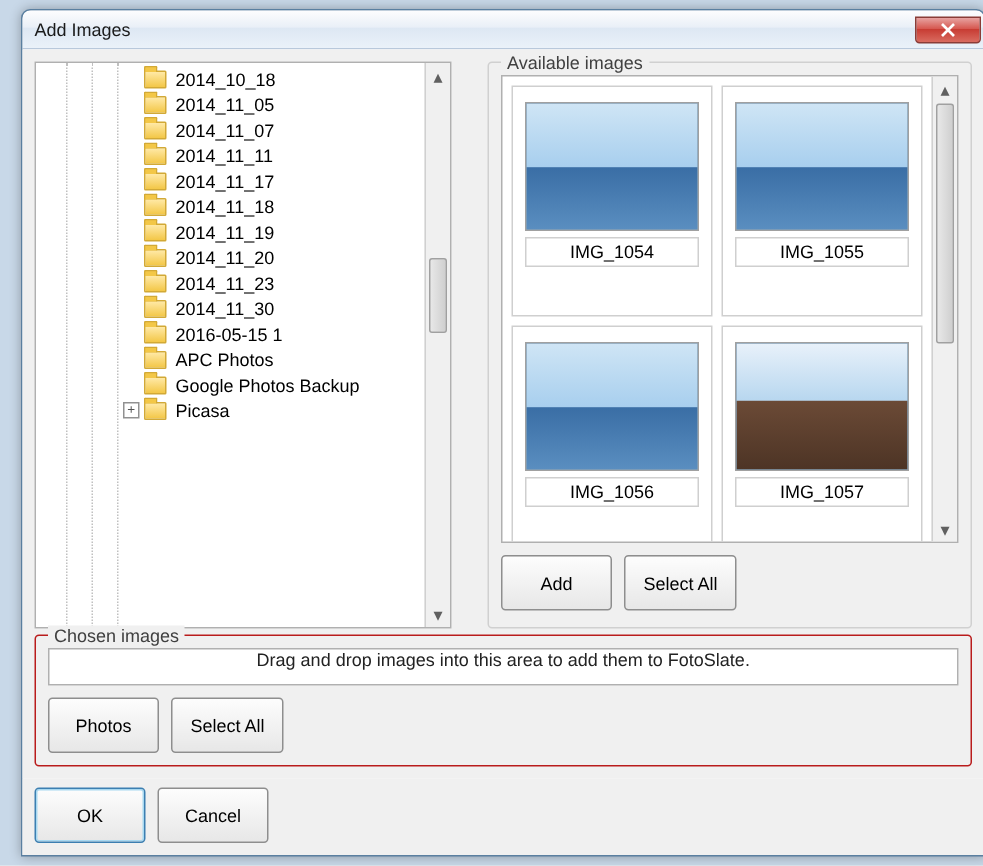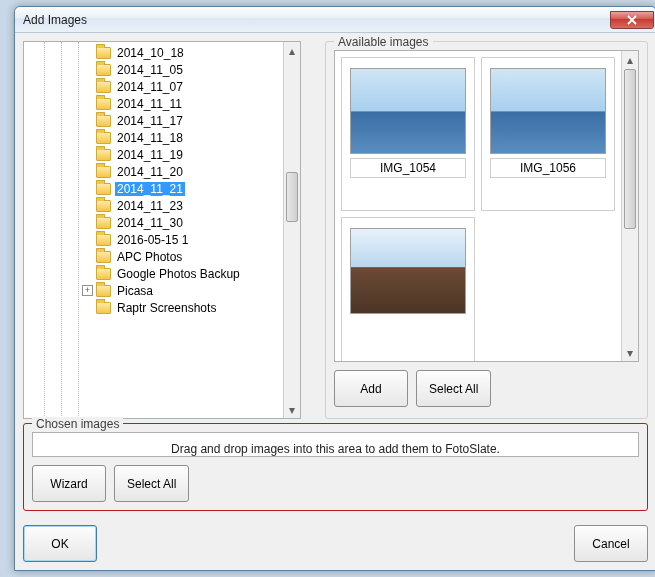--- a/index.html
+++ b/index.html
@@ -32,22 +32,22 @@
   .thumb-grid { flex: 1; display: grid; grid-template-columns: 1fr 1fr; grid-auto-rows: 154px; gap: 6px; padding: 6px; }
   .thumb-cell { border: 1px solid #cfcfcf; display: flex; flex-direction: column; align-items: center; justify-content:flex-start; padding: 8px; gap: 4px; cursor:pointer;}
   .thumb-img { width: 116px; height: 86px; background: #6fa0c8; border: 1px solid #a0a0a0; margin-top:2px; position: relative; overflow:hidden;}
   .thumb-img .sky { position:absolute; inset:0; background: linear-gradient(#cfe5f5 0%, #a8cfee 50%, #3a6ea5 51%, #5a8ec0 100%); }
   .thumb-img.deck .sky { background: linear-gradient(#e8f1fa 0%, #b8d7ef 45%, #6b4a36 46%, #4d3425 100%); }
   .thumb-name-wrap { width: 100%; border: 1px solid #cfcfcf; background: #fff; padding: 2px 4px; text-align:center;}
   .btn-row { display: flex; gap: 8px; margin-top: 8px; }
   .btn { min-width: 74px; height: 37px; background: linear-gradient(#fdfdfd, #e7e7e7); border: 1px solid #8e8e8e; border-radius: 3px; padding: 0 12px; cursor: pointer; display:flex; align-items:center; justify-content:center;}
   .btn.primary { border: 1px solid #3c7fb1; box-shadow: 0 0 0 1px #a8d8f0 inset; }
   .chosen-group { flex: 1; border: 1px solid #b91c1c; border-radius: 3px; padding: 8px; position: relative; background: #f0f0f0; display:flex; flex-direction:column;}
-  .chosen-area { flex: 1; border: 1px solid #b0b0b0; background: #fff; display: flex; align-items: flex-end; justify-content: center; color: #222; }
-  .footer { display: flex; justify-content: space-between; gap: 8px; padding: 6px 8px 8px 8px; background:#f0f0f0;}
+  .chosen-area { flex: 1; border: 1px solid #b0b0b0; background: #fff; display: flex; align-items: flex-start; justify-content: center; color: #222; }
+  .footer { display: flex; justify-content: flex-start; gap: 8px; padding: 6px 8px 8px 8px; background:#f0f0f0;}
 </style>
 </head>
 <body>
 
 <div class="window">
   <div class="titlebar">
     <span class="title">Add Images</span>
     <div class="close-btn">
       <svg viewBox="0 0 10 10">
           <path d="M1 1 L9 9 M9 1 L1 9" stroke="#fff" stroke-width="1.8"></path>
@@ -86,24 +86,20 @@
               <span class="label">2014_11_18</span>
             </div>
             <div class="tree-item">
               <span class="folder-icon"></span>
               <span class="label">2014_11_19</span>
             </div>
             <div class="tree-item">
               <span class="folder-icon"></span>
               <span class="label">2014_11_20</span>
             </div>
-            <div class="tree-item selected">
-              <span class="folder-icon"></span>
-              <span class="label">2014_11_21</span>
-            </div>
             <div class="tree-item">
               <span class="folder-icon"></span>
               <span class="label">2014_11_23</span>
             </div>
             <div class="tree-item">
               <span class="folder-icon"></span>
               <span class="label">2014_11_30</span>
             </div>
             <div class="tree-item">
               <span class="folder-icon"></span>
@@ -114,24 +110,20 @@
               <span class="label">APC Photos</span>
             </div>
             <div class="tree-item">
               <span class="folder-icon"></span>
               <span class="label">Google Photos Backup</span>
             </div>
             <div class="tree-item has-expander">
               <span class="folder-icon"></span>
               <span class="label">Picasa</span>
             </div>
-            <div class="tree-item">
-              <span class="folder-icon"></span>
-              <span class="label">Raptr Screenshots</span>
-            </div>
           </div>
         <div class="vscroll">
           <div class="arr up">▴</div>
           <div class="thumb"></div>
           <div class="arr dn">▾</div>
         </div>
       </div>
 
       <div class="avail-group">
         <span class="group-label">Available images</span>
@@ -140,26 +132,33 @@
               <div class="thumb-cell">
                 <div class="thumb-img">
                   <div class="sky"></div>
                 </div>
                 <div class="thumb-name-wrap">IMG_1054</div>
               </div>
               <div class="thumb-cell">
                 <div class="thumb-img">
                   <div class="sky"></div>
                 </div>
+                <div class="thumb-name-wrap">IMG_1055</div>
+              </div>
+              <div class="thumb-cell">
+                <div class="thumb-img">
+                  <div class="sky"></div>
+                </div>
                 <div class="thumb-name-wrap">IMG_1056</div>
               </div>
               <div class="thumb-cell">
                 <div class="thumb-img deck">
                   <div class="sky"></div>
                 </div>
+                <div class="thumb-name-wrap">IMG_1057</div>
               </div>
             </div>
           <div class="vscroll">
             <div class="arr up">▴</div>
             <div class="thumb" style="top:18px;height:160px"></div>
             <div class="arr dn">▾</div>
           </div>
         </div>
         <div class="btn-row">
           <div class="btn">Add</div>
@@ -168,21 +167,21 @@
       </div>
 
     </div>
 
     <div class="chosen-group">
       <span class="group-label">Chosen images</span>
       <div class="chosen-area">
         <span>Drag and drop images into this area to add them to FotoSlate.</span>
       </div>
       <div class="btn-row">
-        <div class="btn">Wizard</div>
+        <div class="btn">Photos</div>
         <div class="btn">Select All</div>
       </div>
     </div>
 
   </div>
 
   <div class="footer">
     <div class="btn primary">OK</div>
     <div class="btn">Cancel</div>
   </div>

